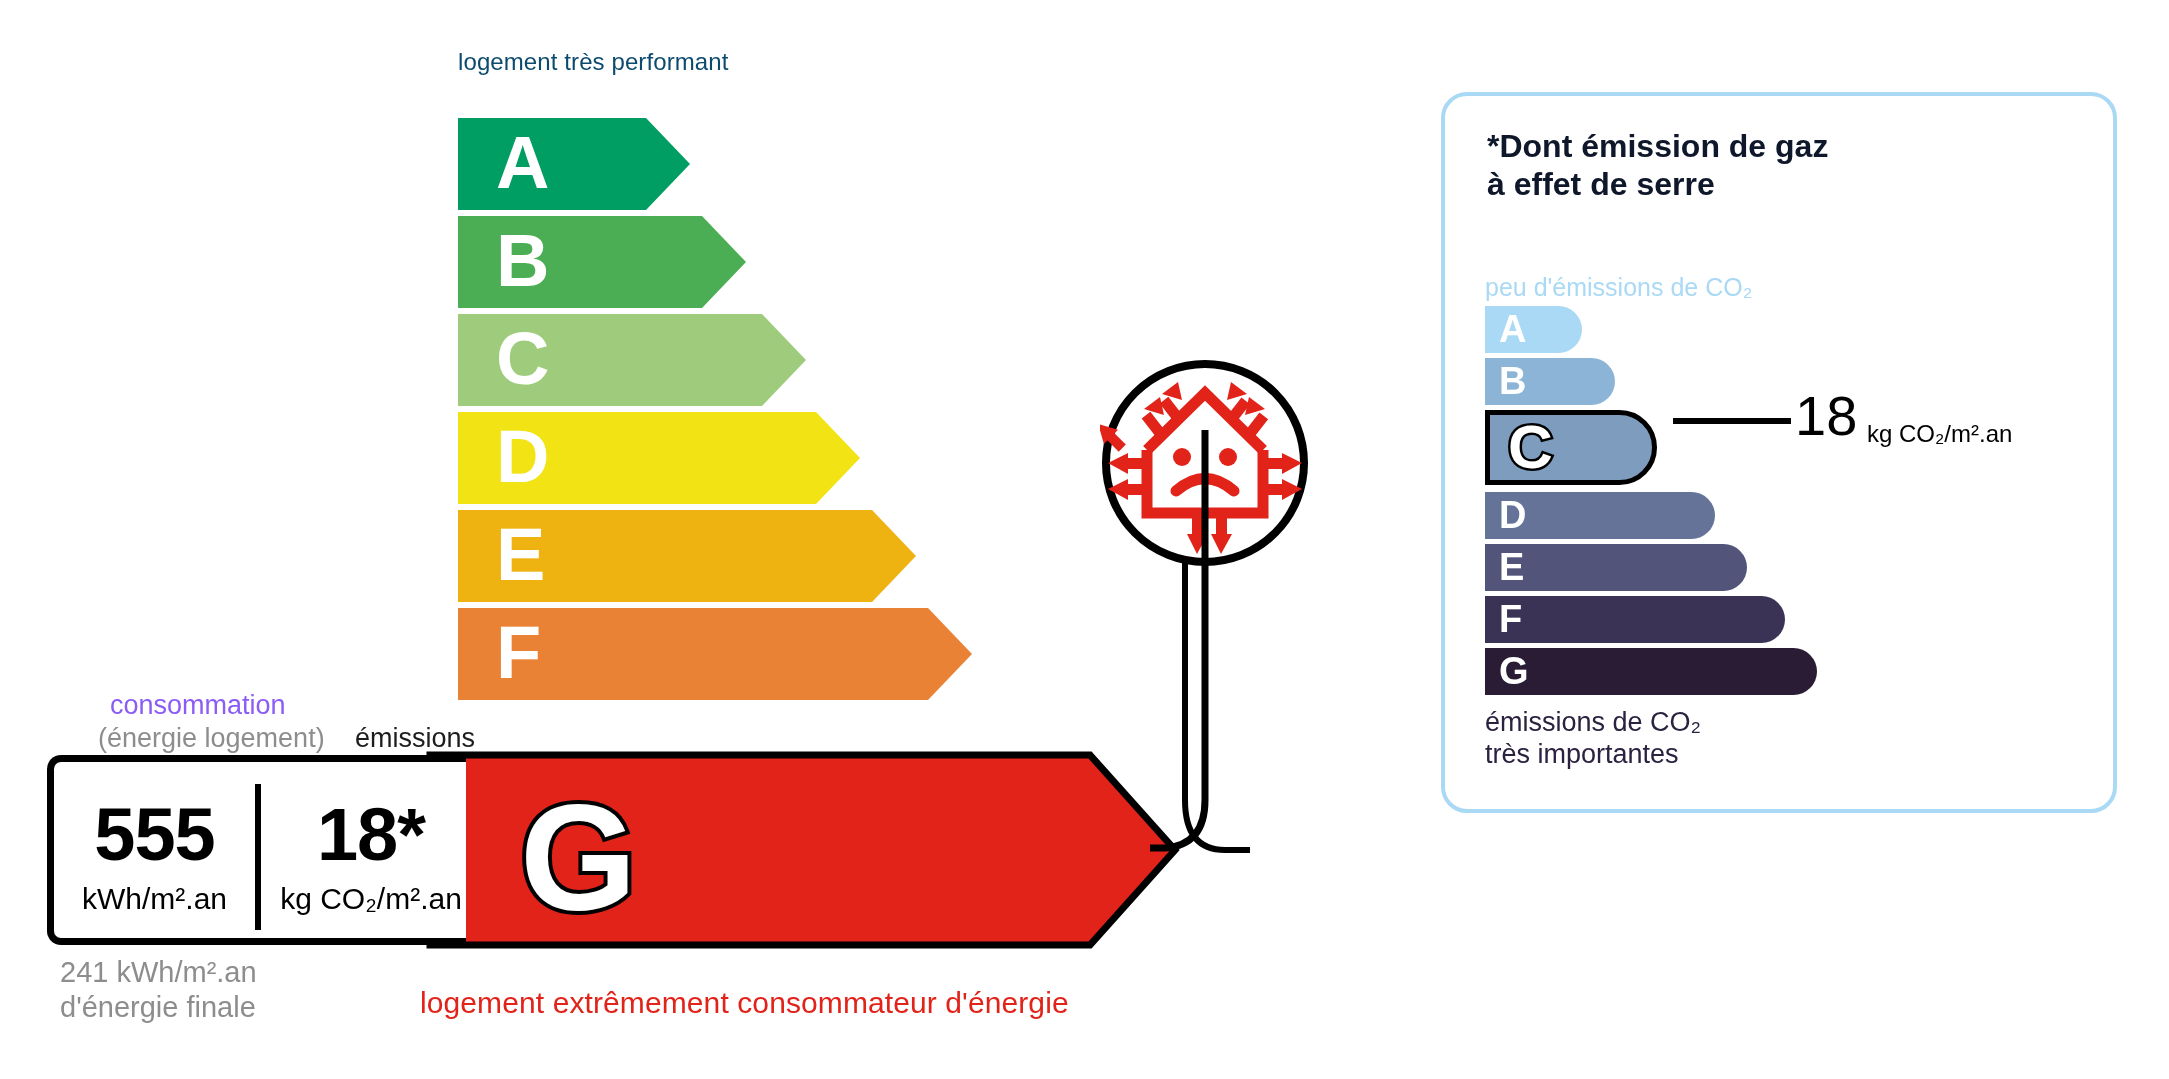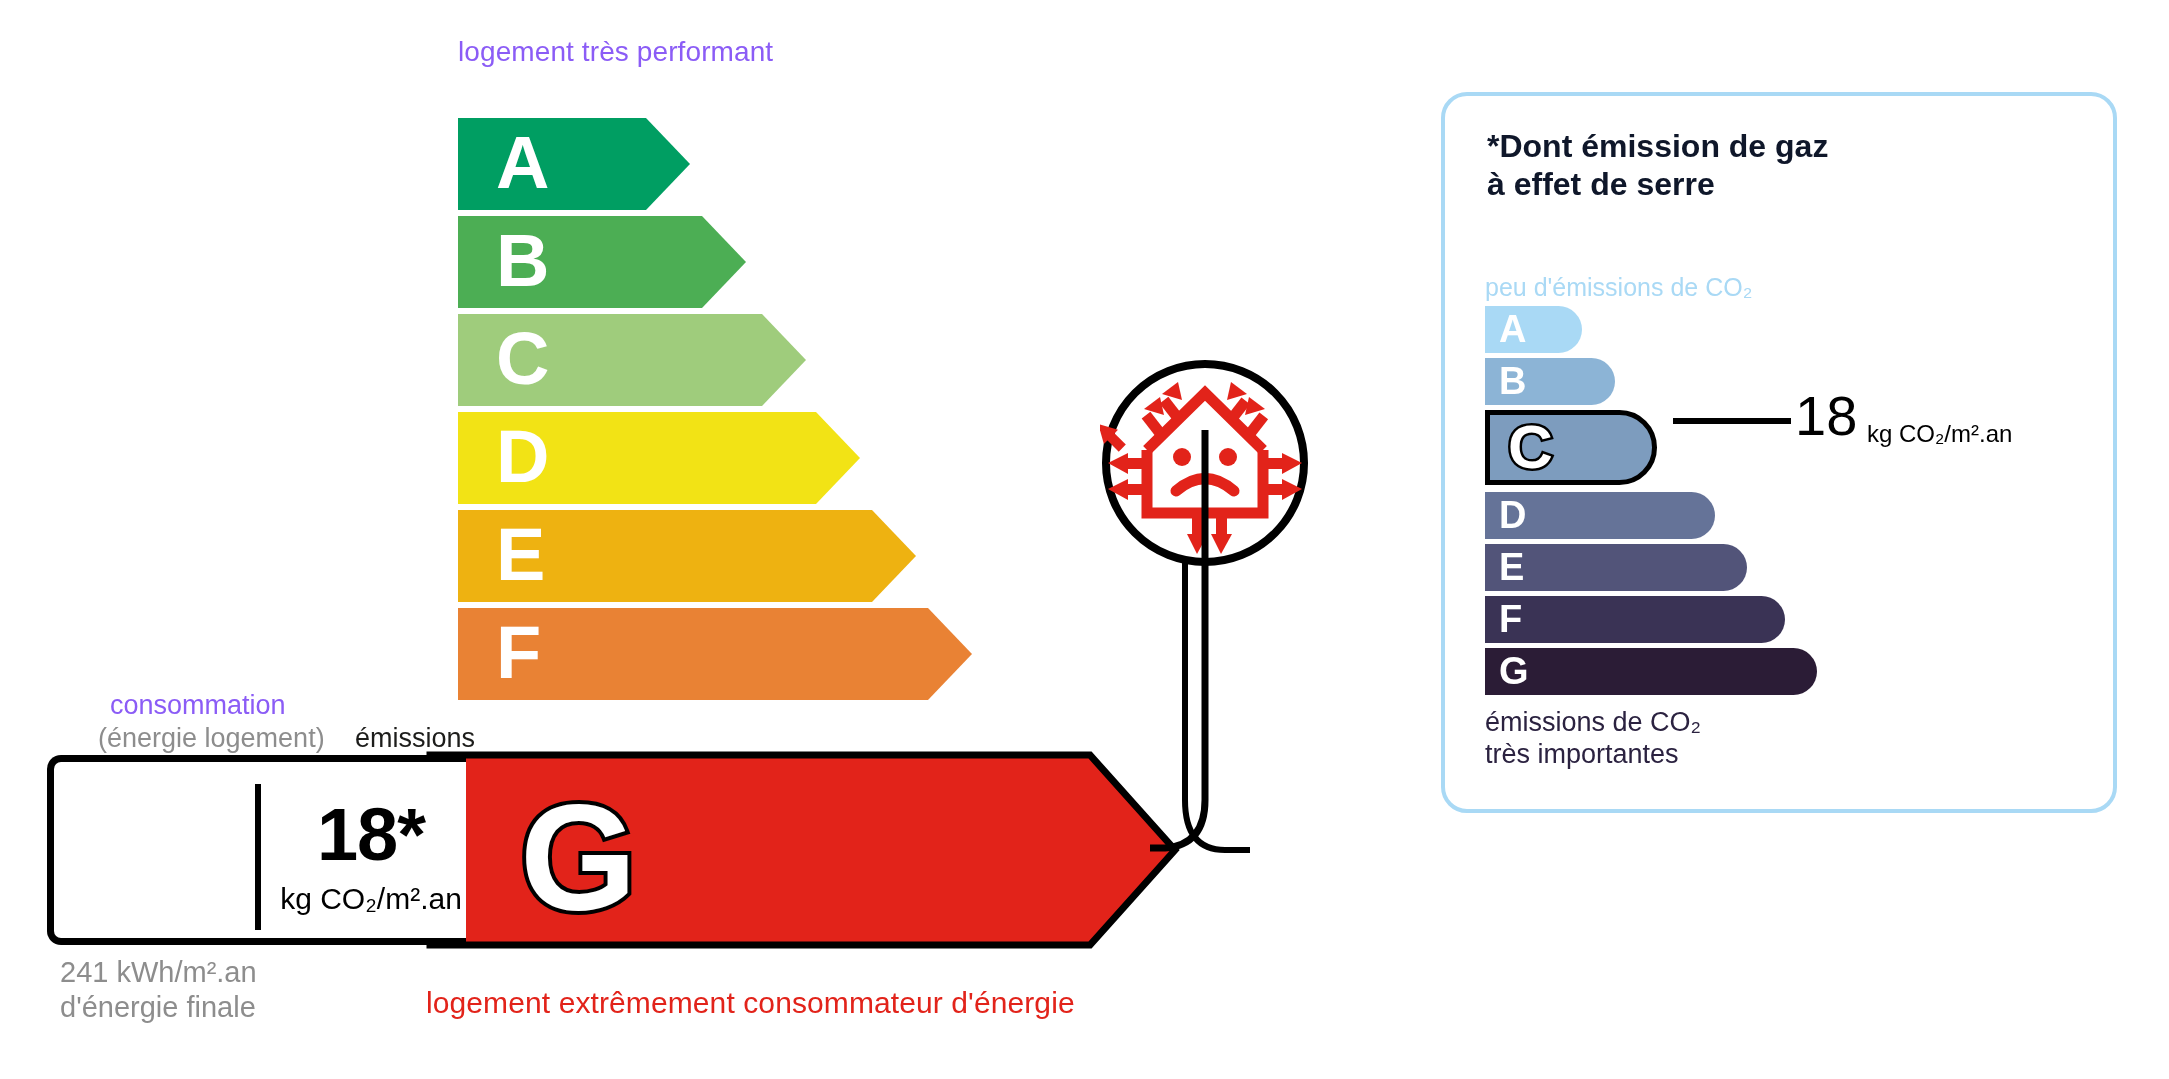--- a/index.html
+++ b/index.html
@@ -7,26 +7,26 @@
     width:2169px;height:1079px;position:relative;overflow:hidden;
     font-family:"Liberation Sans","DejaVu Sans",sans-serif;
     -webkit-font-smoothing:antialiased;
   }
   #dpe-root{position:absolute;inset:0;}
 
   
   #energy-panel{position:absolute;left:0;top:0;width:1330px;height:1079px;}
 
   .top-caption{
-    position:absolute;left:458px;top:36px;
-    font-size:28px;color:#8b5cf6;white-space:nowrap;letter-spacing:.1px;
+    position:absolute;left:458px;top:48px;
+    font-size:24px;color:#0c4a6e;white-space:nowrap;letter-spacing:.1px;
   }
   .bottom-caption{
     position:absolute;left:420px;top:986px;
-    font-size:30px;color:#e2231a;white-space:nowrap;letter-spacing:.1px;margin-left:6px;
+    font-size:30px;color:#e2231a;white-space:nowrap;letter-spacing:.1px;
   }
 
   .bars{position:absolute;left:0;top:0;width:1330px;height:1079px;}
   .bar{
     position:absolute;left:458px;height:92px;
   }
   .bar .arrow{
     position:absolute;left:0;top:0;height:100%;width:100%;
   }
   .bar .letter{
@@ -170,20 +170,24 @@
       <div class="lbl-conso-sub">(énergie logement)</div>
       <div class="lbl-emis">émissions</div>
     </div>
 
     <svg id="g-arrow" width="1330" height="1079" viewBox="0 0 1330 1079" style="position:absolute;left:0;top:0;pointer-events:none;z-index:2;">
       <path d="M 430 755 L 1090 755 L 1175 850 L 1090 945 L 430 945 Z" fill="#e2231a" stroke="#000" stroke-width="7" stroke-linejoin="miter"></path>
       <text x="520" y="910" font-family="Liberation Sans, sans-serif" font-size="150" font-weight="bold" fill="#ffffff" stroke="#000000" stroke-width="8" paint-order="stroke">G</text>
     </svg>
 
     <div class="valuebox">
+      <div class="vb-cell left">
+        <div class="vb-num">555</div>
+        <div class="vb-unit">kWh/m².an</div>
+      </div>
       <div class="vb-divider"></div>
       <div class="vb-cell right">
         <div class="vb-num">18*</div>
         <div class="vb-unit">kg CO₂/m².an</div>
       </div>
     </div>
 
     <div class="bottom-caption">logement extrêmement consommateur d'énergie</div>
 
     <div class="finale">

